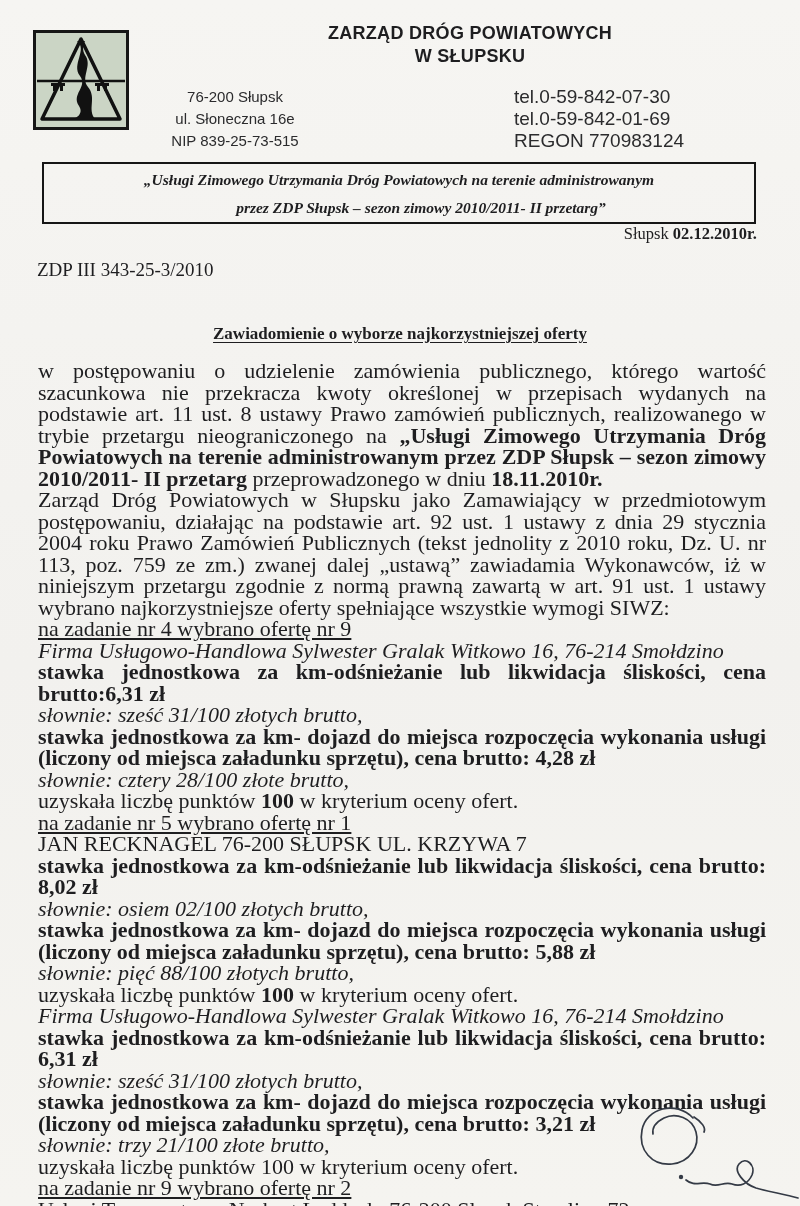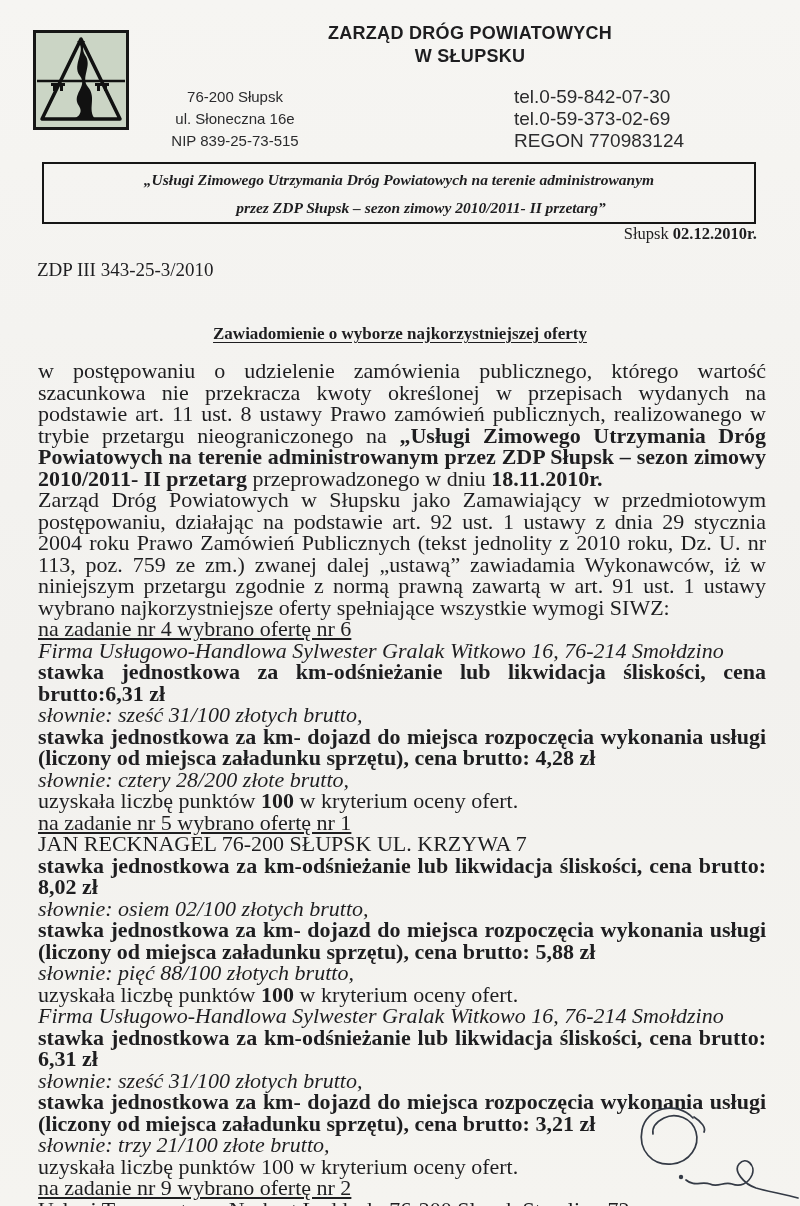--- a/index.html
+++ b/index.html
@@ -94,21 +94,21 @@
   </div>
 
   <div class="addr">
     <p>76-200 Słupsk</p>
     <p>ul.  Słoneczna 16e</p>
     <p>NIP 839-25-73-515</p>
   </div>
 
   <div class="contact">
     <p>tel.0-59-842-07-30</p>
-    <p>tel.0-59-373-02-69</p>
+    <p>tel.0-59-842-01-69</p>
     <p>REGON 770983124</p>
   </div>
 
   <div class="subject-box">
     <p>„Usługi Zimowego Utrzymania Dróg Powiatowych na terenie administrowanym</p>
     <p>przez ZDP Słupsk – sezon zimowy 2010/2011- II przetarg”</p>
   </div>
 
   <div class="dateline"><span>Słupsk </span><span class="b">02.12.2010r.</span></div>
   <div class="refnum">ZDP III 343-25-3/2010</div>
@@ -116,26 +116,26 @@
   <div class="doc-title">
     <span>Zawiadomienie o wyborze najkorzystniejszej oferty</span>
   </div>
 
   <div class="body-text">
 
     <p><span>w postępowaniu o udzielenie zamówienia publicznego, którego wartość szacunkowa nie przekracza kwoty określonej w przepisach wydanych na podstawie art. 11 ust. 8 ustawy Prawo zamówień publicznych, realizowanego w trybie przetargu nieograniczonego na </span><span class="b">„Usługi Zimowego Utrzymania Dróg Powiatowych na terenie administrowanym przez ZDP Słupsk – sezon zimowy 2010/2011- II przetarg</span><span> przeprowadzonego w dniu </span><span class="b">18.11.2010r.</span></p>
     <p>Zarząd Dróg Powiatowych w Słupsku jako Zamawiający w przedmiotowym postępowaniu, działając na podstawie art. 92 ust. 1 ustawy z dnia 29 stycznia 2004 roku Prawo Zamówień Publicznych (tekst jednolity z 2010 roku, Dz. U. nr 113, poz. 759 ze zm.) zwanej dalej „ustawą” zawiadamia Wykonawców, iż w niniejszym przetargu zgodnie z normą prawną zawartą w art. 91 ust. 1 ustawy wybrano najkorzystniejsze oferty spełniające wszystkie wymogi SIWZ:</p>
 
     <section>
-      <p class="task-heading">na zadanie nr 4 wybrano ofertę nr 6</p>
+      <p class="task-heading">na zadanie nr 4 wybrano ofertę nr 9</p>
       <p class="task-contractor i">Firma Usługowo-Handlowa  Sylwester Gralak Witkowo 16, 76-214 Smołdzino</p>
       <p class="task-rate">stawka jednostkowa za km-odśnieżanie lub likwidacja śliskości, cena brutto:6,31 zł</p>
       <p class="task-words">słownie: sześć 31/100 złotych brutto,</p>
       <p class="task-rate">stawka jednostkowa za km- dojazd do miejsca rozpoczęcia wykonania usługi (liczony od miejsca załadunku sprzętu), cena brutto: 4,28 zł</p>
-      <p class="task-words">słownie: cztery 28/200 złote brutto,</p>
+      <p class="task-words">słownie: cztery 28/100 złote brutto,</p>
       <p class="task-points"><span>uzyskała liczbę punktów </span><span class="b">100</span><span> w kryterium oceny ofert.</span></p>
     </section>
 
     <section>
       <p class="task-heading">na zadanie nr 5 wybrano ofertę nr 1</p>
       <p class="task-contractor">JAN RECKNAGEL 76-200 SŁUPSK UL. KRZYWA 7</p>
       <p class="task-rate">stawka jednostkowa za km-odśnieżanie lub likwidacja śliskości, cena brutto: 8,02 zł</p>
       <p class="task-words">słownie: osiem 02/100 złotych brutto,</p>
       <p class="task-rate">stawka jednostkowa za km- dojazd do miejsca rozpoczęcia wykonania usługi (liczony od miejsca załadunku sprzętu), cena brutto: 5,88 zł</p>
       <p class="task-words">słownie: pięć 88/100 złotych brutto,</p>

